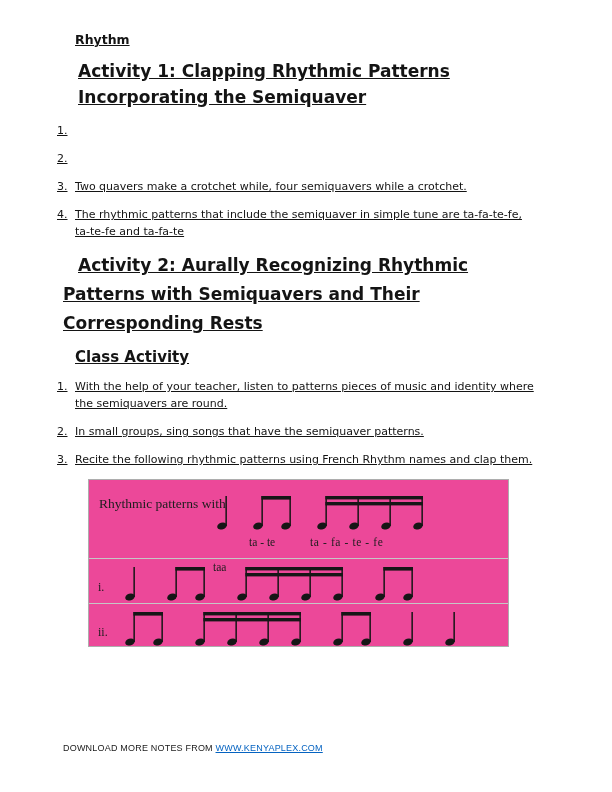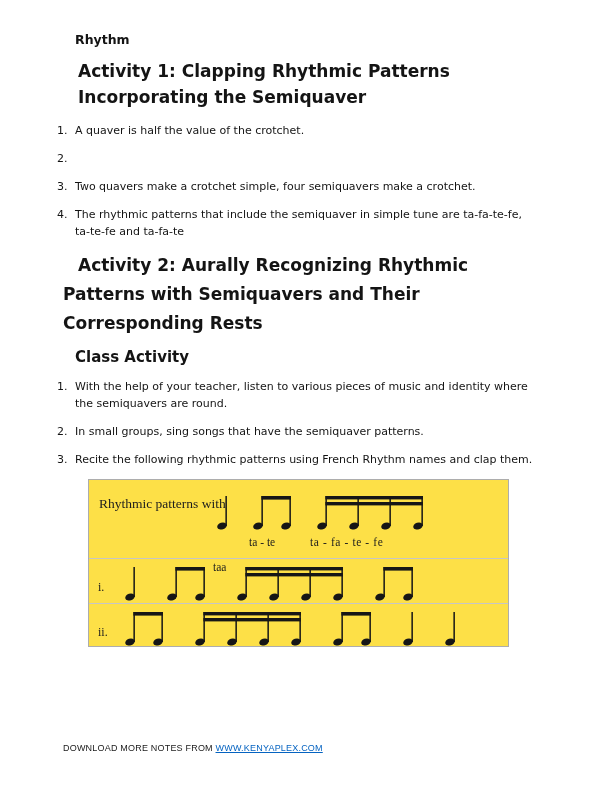--- a/index.html
+++ b/index.html
@@ -1,37 +1,37 @@
 <!DOCTYPE html>
 <html><head>
 <meta charset="utf-8">
 <style>
   * { margin:0; padding:0; box-sizing:border-box; }
   html, body { background:#ffffff; }
   body {
     width:612px; height:792px; position:relative; overflow:hidden;
     font-family:"DejaVu Sans", sans-serif; color:#141414;
   }
-  .page { position:absolute; inset:0; padding:32px 41px 0 57px; }
+  .page { position:absolute; inset:0; padding:32px 41px 0 57px;text-decoration:underline; }
 
   .title { font-size:12.5px; font-weight:bold; margin-left:18px; margin-bottom:12px; }
 
   .heading { font-size:17px; font-weight:bold; line-height:1.5; }
   .h1a { margin-left:21px; margin-bottom:12px; }
   .h2a { margin-left:6px; text-indent:15px; line-height:1.7; margin-top:6px; margin-bottom:10px; max-width:480px; }
   .subheading { font-size:15px; font-weight:bold; margin-left:18px; margin-bottom:12px; }
 
   .list { list-style:none; }
   .list li { display:flex; margin-bottom:11px; font-size:11px; line-height:1.55; }
   .list .num { width:18px; flex:none; }
   .list .txt { max-width:462px; }
 
   .notation-box {
     position:relative; width:421px; height:168px;
-    border:1px solid #adadad; margin-left:31px; margin-top:8px; background:#fde047;
+    border:1px solid #adadad; margin-left:31px; margin-top:8px; background:#ec4899;
   }
   .nb-caption {
     position:absolute; left:10px; top:16px;
     font-family:"Liberation Serif", serif; font-size:13.5px; color:#1d1d1d;
   }
   .nb-top-svg { position:absolute; left:128px; top:6px; }
   .nb-syllable {
     position:absolute; top:56px;
     font-family:"Liberation Serif", serif; font-size:11.5px; color:#1d1d1d; white-space:nowrap;
   }
@@ -59,43 +59,42 @@
 
 <div class="page">
 
   <h1 class="title">Rhythm</h1>
 
   <h2 class="heading h1a">Activity 1: Clapping Rhythmic Patterns Incorporating the Semiquaver</h2>
 
   <ol class="list">
     <li>
       <span class="num">1.</span>
-      <span class="txt">A quaver is half the value of the crotchet.</span>
     </li>
     <li>
       <span class="num">2.</span>
     </li>
     <li>
       <span class="num">3.</span>
-      <span class="txt">Two quavers make a crotchet simple, four semiquavers make a crotchet.</span>
+      <span class="txt">Two quavers make a crotchet while, four semiquavers while a crotchet.</span>
     </li>
     <li>
       <span class="num">4.</span>
       <span class="txt">The rhythmic patterns that include the semiquaver in simple tune are ta-fa-te-fe, ta-te-fe and ta-fa-te</span>
     </li>
   </ol>
 
   <h2 class="heading h2a">Activity 2: Aurally Recognizing Rhythmic Patterns with Semiquavers and Their Corresponding Rests</h2>
 
   <h3 class="subheading">Class Activity</h3>
 
   <ol class="list">
     <li>
       <span class="num">1.</span>
-      <span class="txt">With the help of your teacher, listen to various pieces of music and identity where the semiquavers are round.</span>
+      <span class="txt">With the help of your teacher, listen to patterns pieces of music and identity where the semiquavers are round.</span>
     </li>
     <li>
       <span class="num">2.</span>
       <span class="txt">In small groups, sing songs that have the semiquaver patterns.</span>
     </li>
     <li>
       <span class="num">3.</span>
       <span class="txt">Recite the following rhythmic patterns using French Rhythm names and clap them.</span>
     </li>
   </ol>

